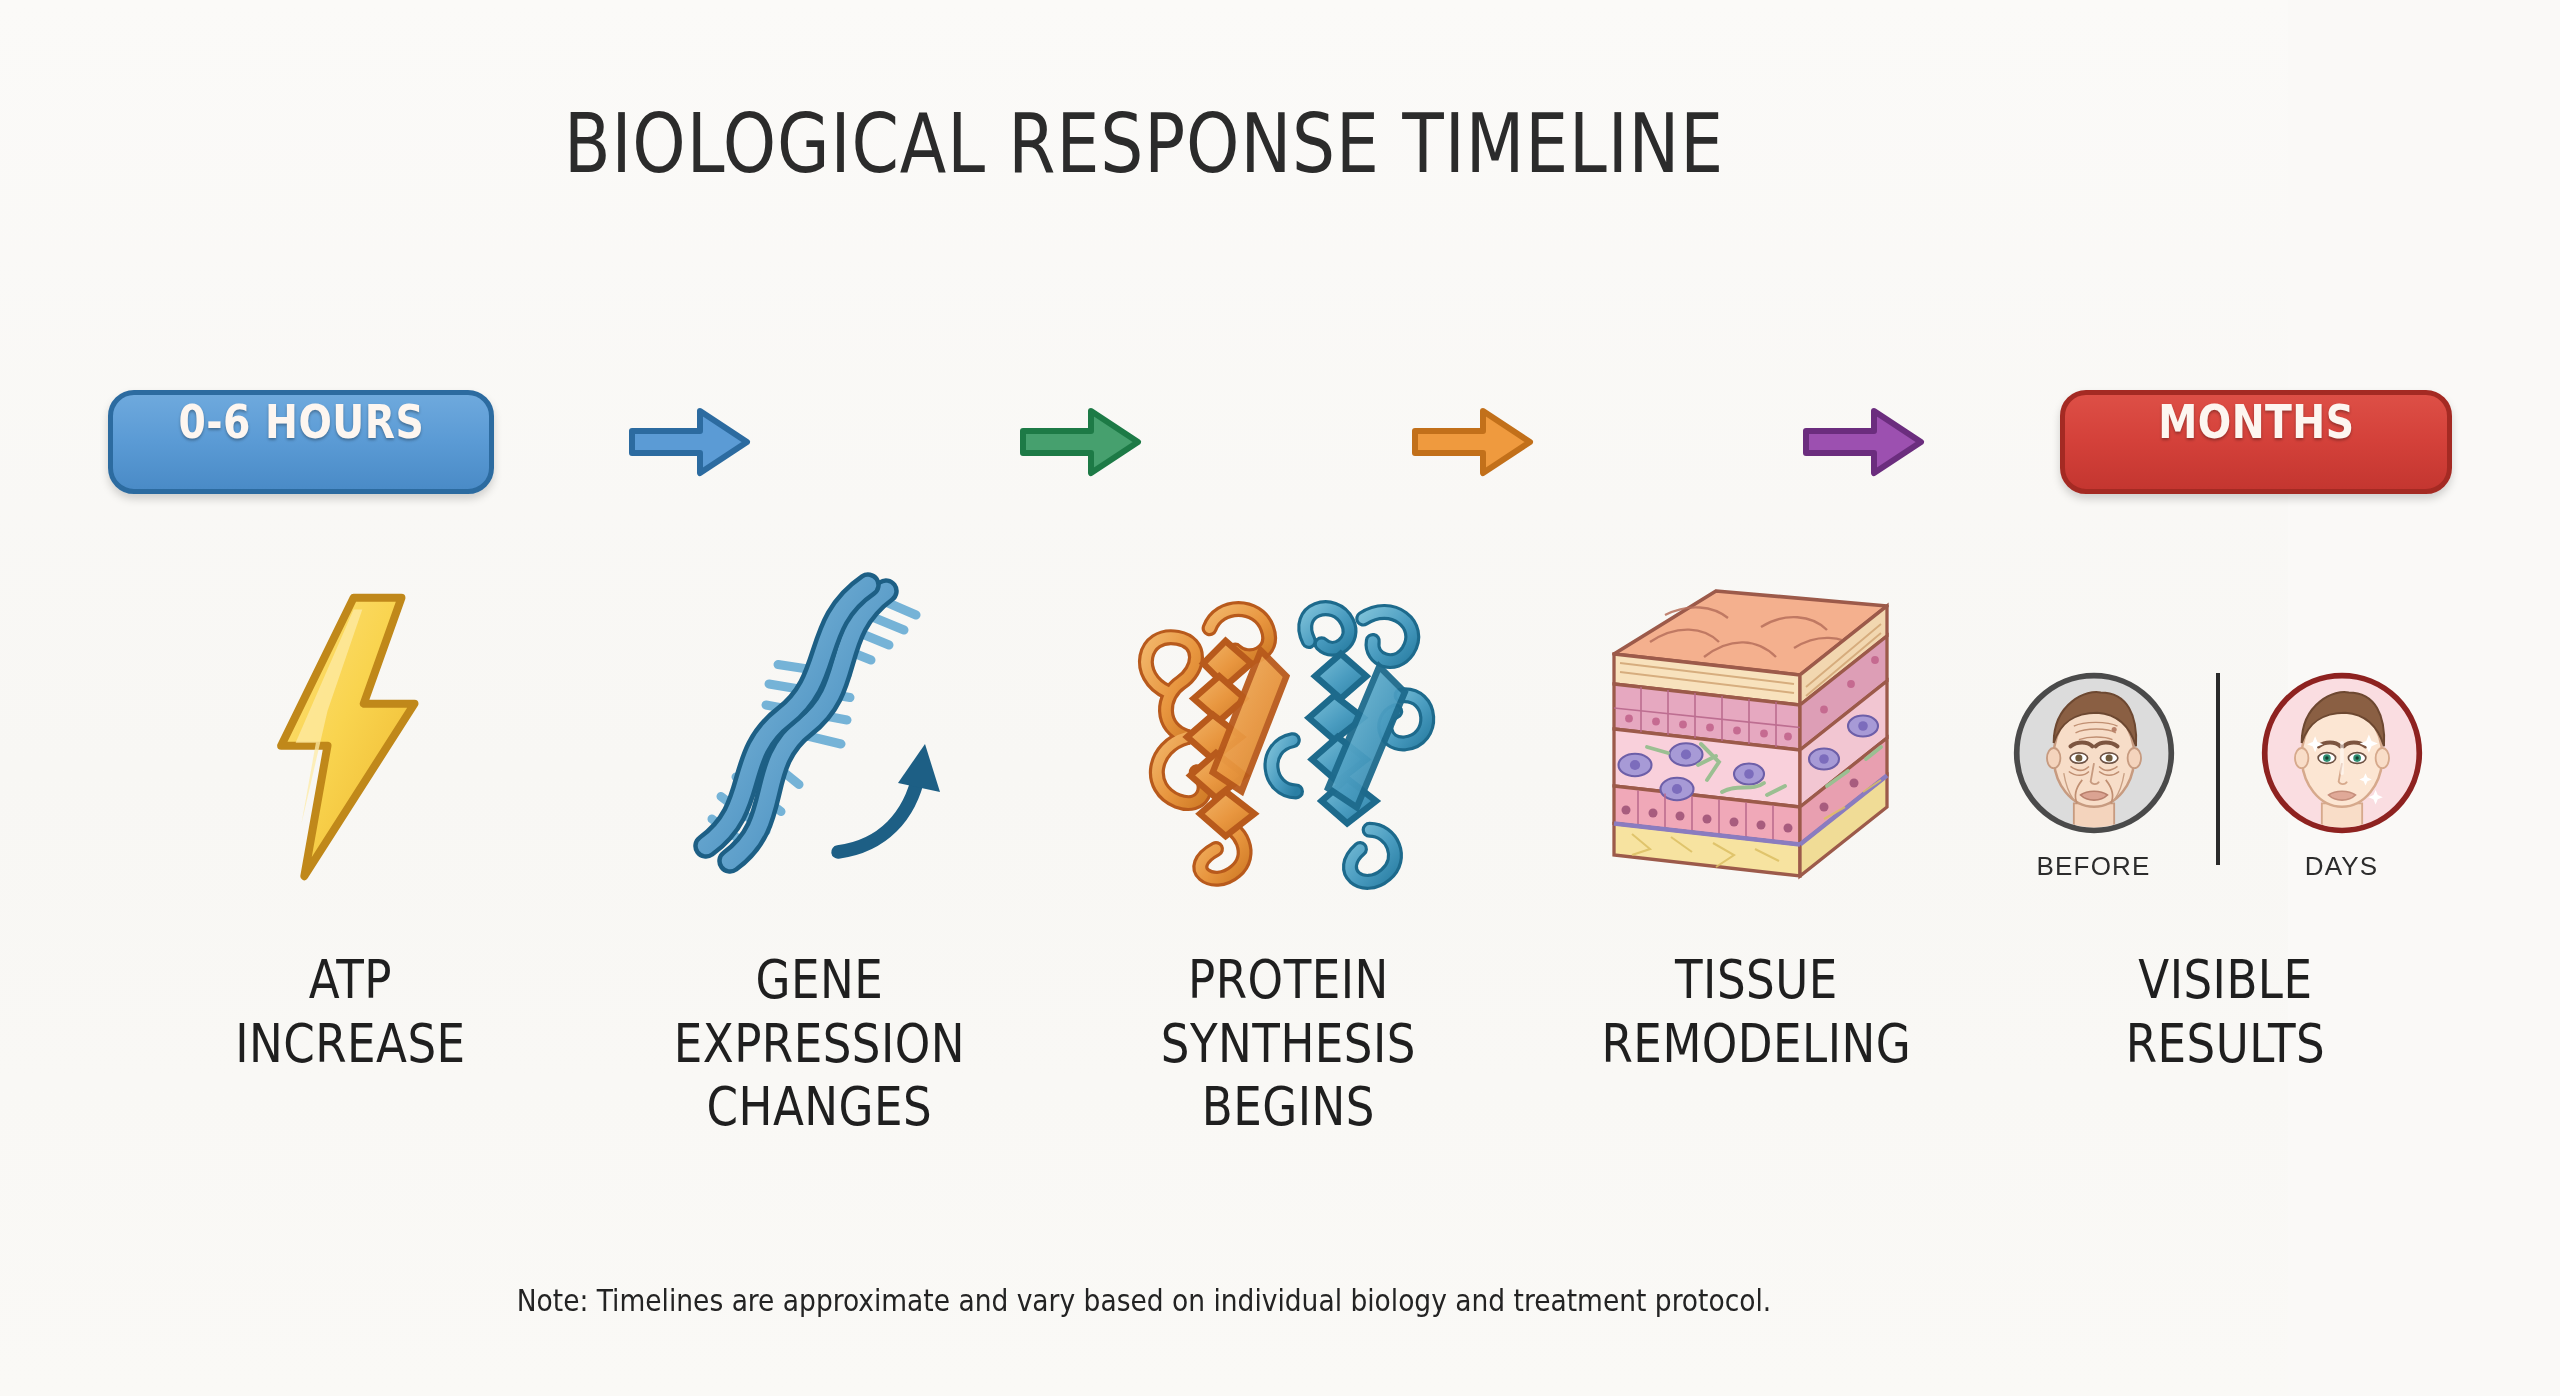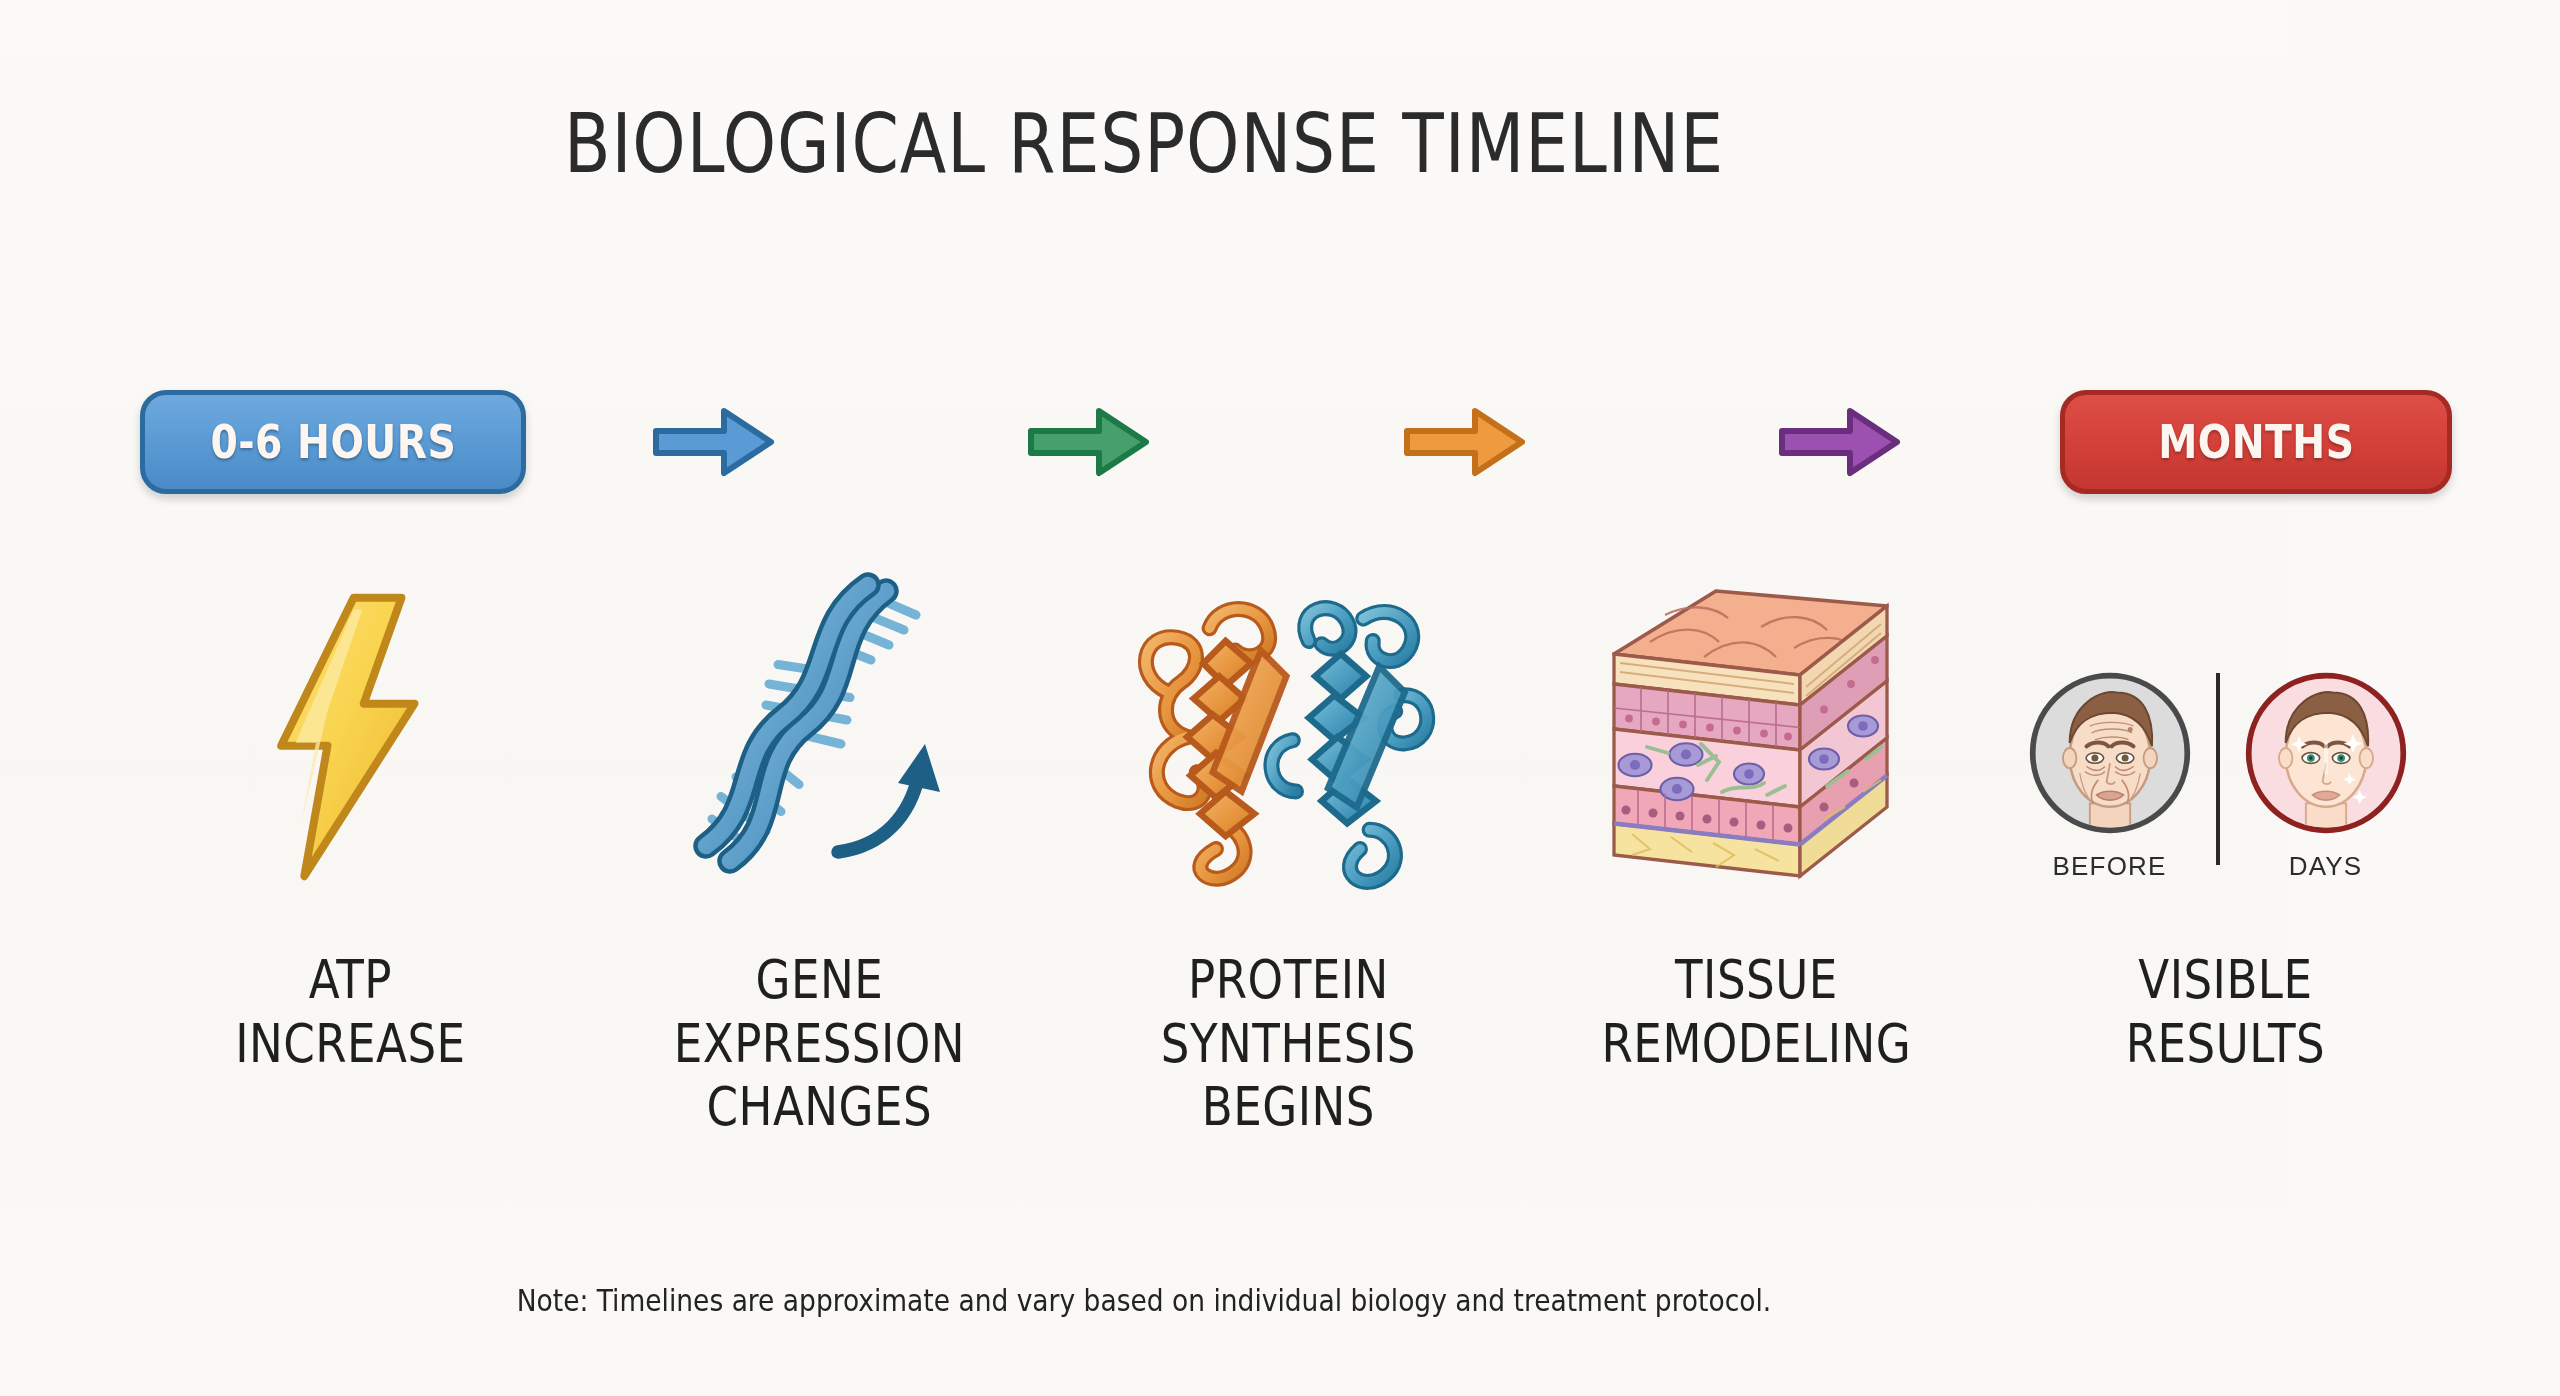--- a/index.html
+++ b/index.html
@@ -45,26 +45,25 @@
     width: 2344px;
     height: 112px;
     display: flex;
     align-items: center;
   }
   .badge {
     position: relative;
     height: 104px;
     border-radius: 26px;
     display: flex;
-    align-items: center;
+    align-items: flex-start;
     justify-content: center;
     box-sizing: border-box;
     box-shadow: 0 5px 9px rgba(0,0,0,0.17);
     flex: 0 0 auto;
-    margin-left: 32px;
   }
   .badge .badge-label {
     font-family: "DejaVu Sans Condensed", "Liberation Sans Narrow", "Liberation Sans", sans-serif;
     font-size: 46px;
     font-weight: bold;
     letter-spacing: 0.5px;
     color: #fdf6f0;
     text-shadow: 0 2px 3px rgba(0,0,0,0.30);
     transform: scaleX(0.95);
     white-space: nowrap;
@@ -95,21 +94,21 @@
     justify-content: center;
     position: relative;
   }
   .icon-cell svg { display: block; overflow: visible; }
 
   
   .ba-wrap {
     display: flex;
     align-items: flex-start;
     justify-content: center;
-    gap: 0px;
+    gap: 16px;
     position: relative;
   }
   .ba-col {
     display: flex;
     flex-direction: column;
     align-items: center;
     width: 176px;
   }
   .ba-caption {
     margin-top: 14px;

